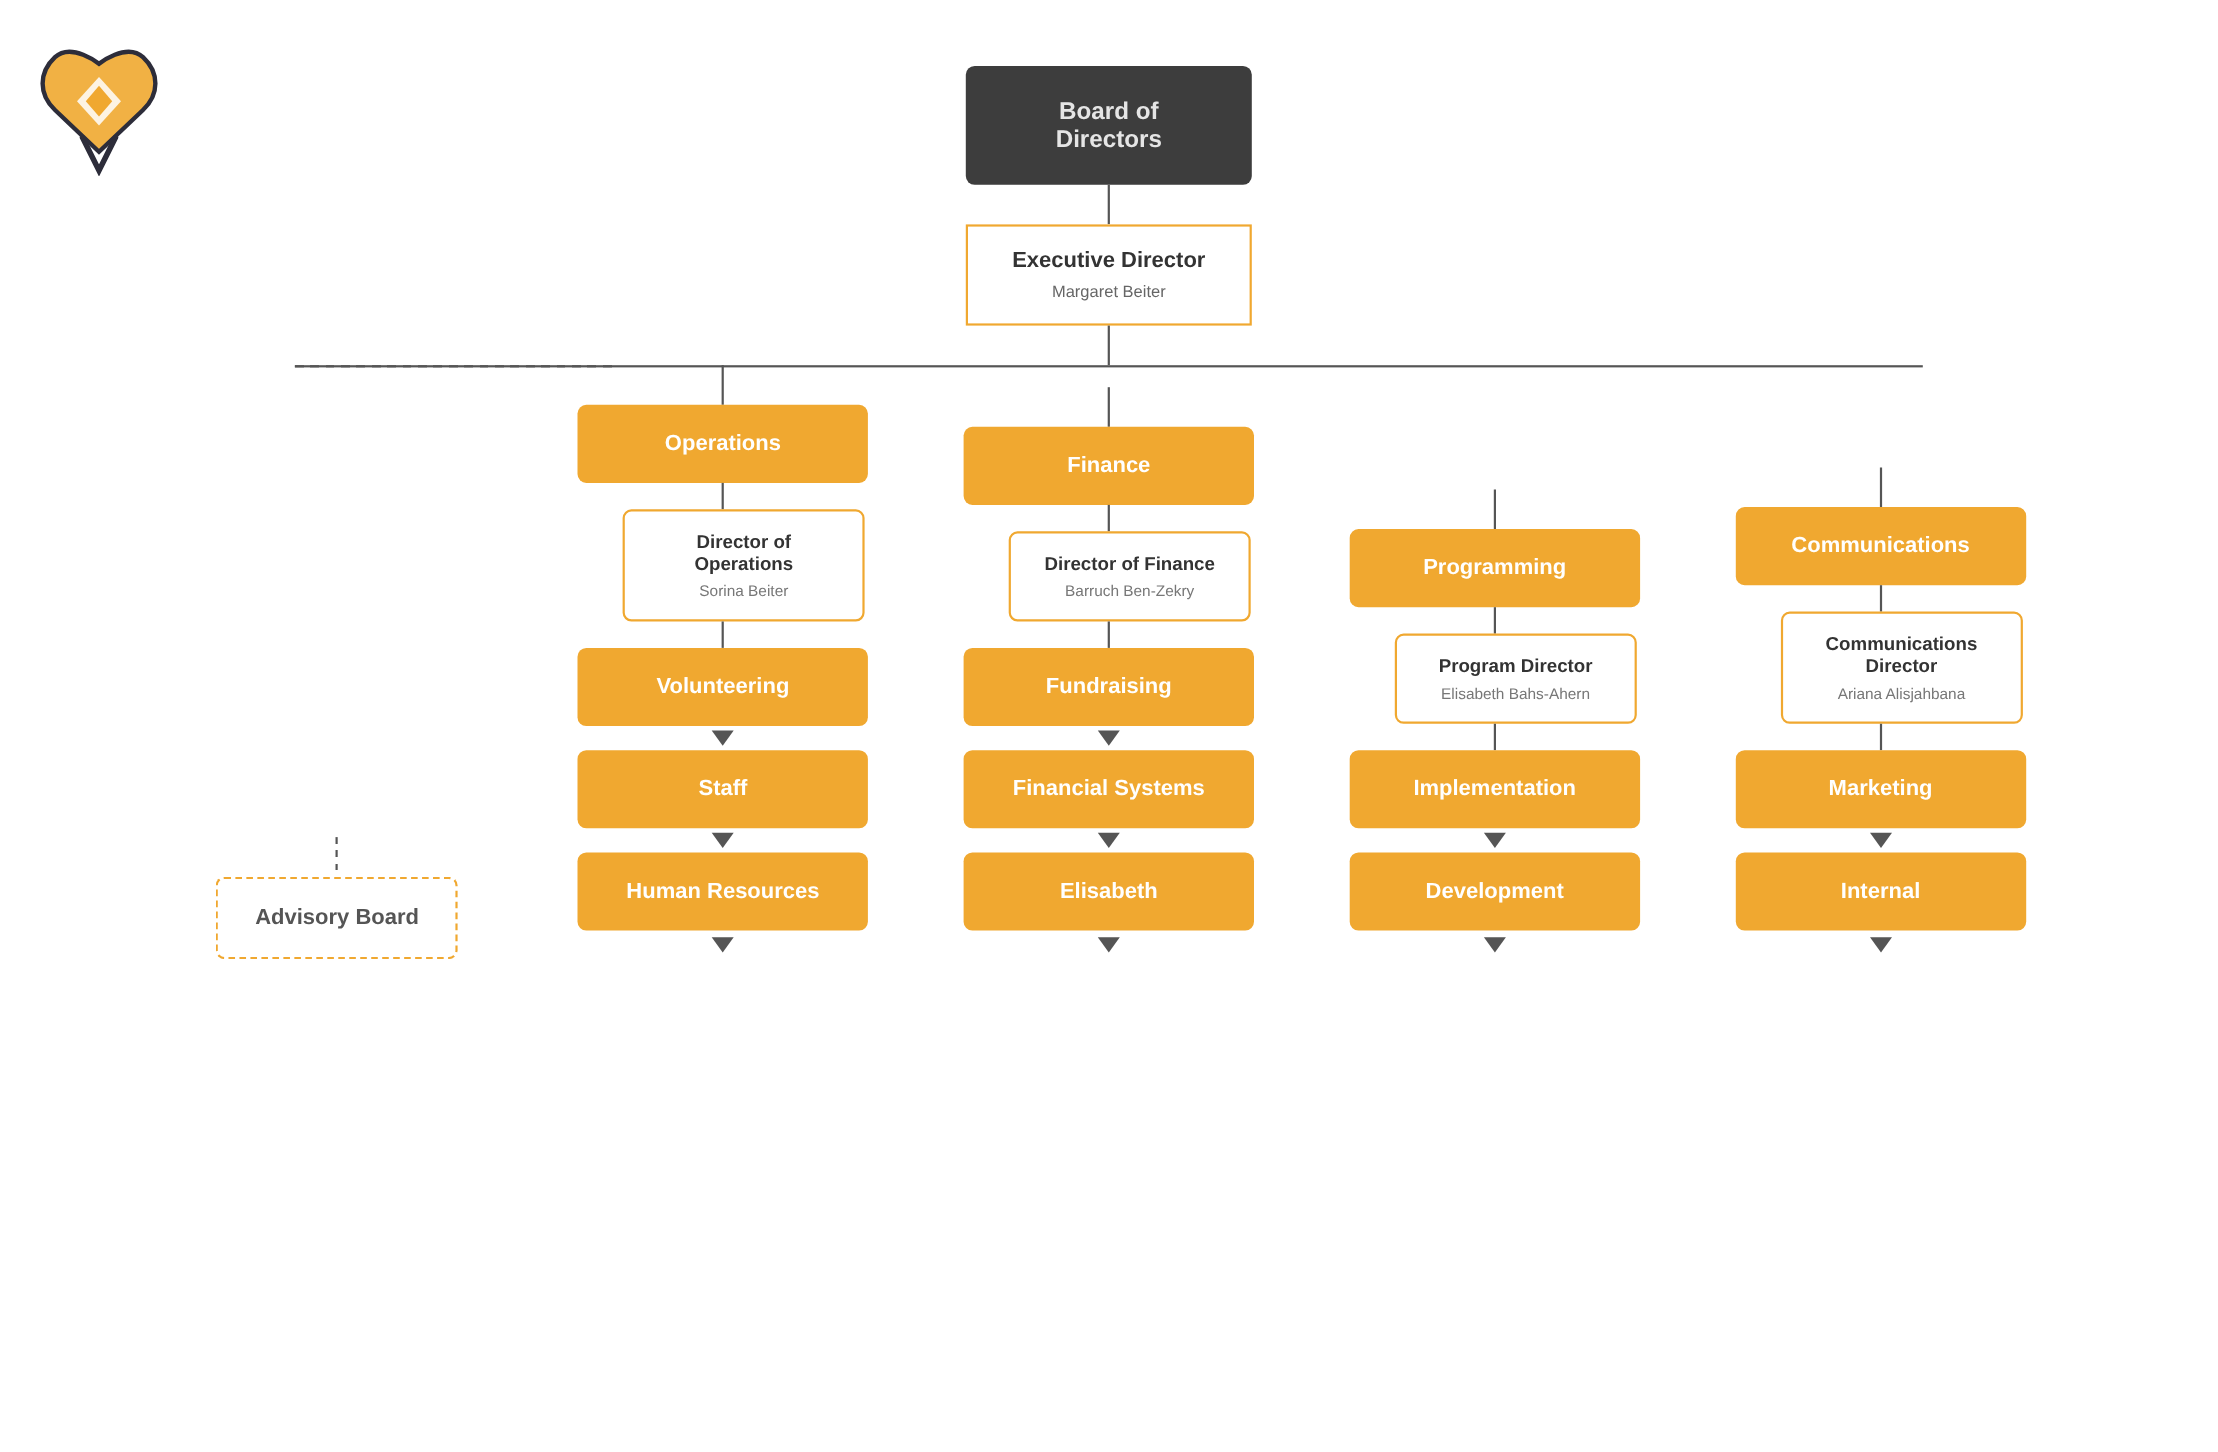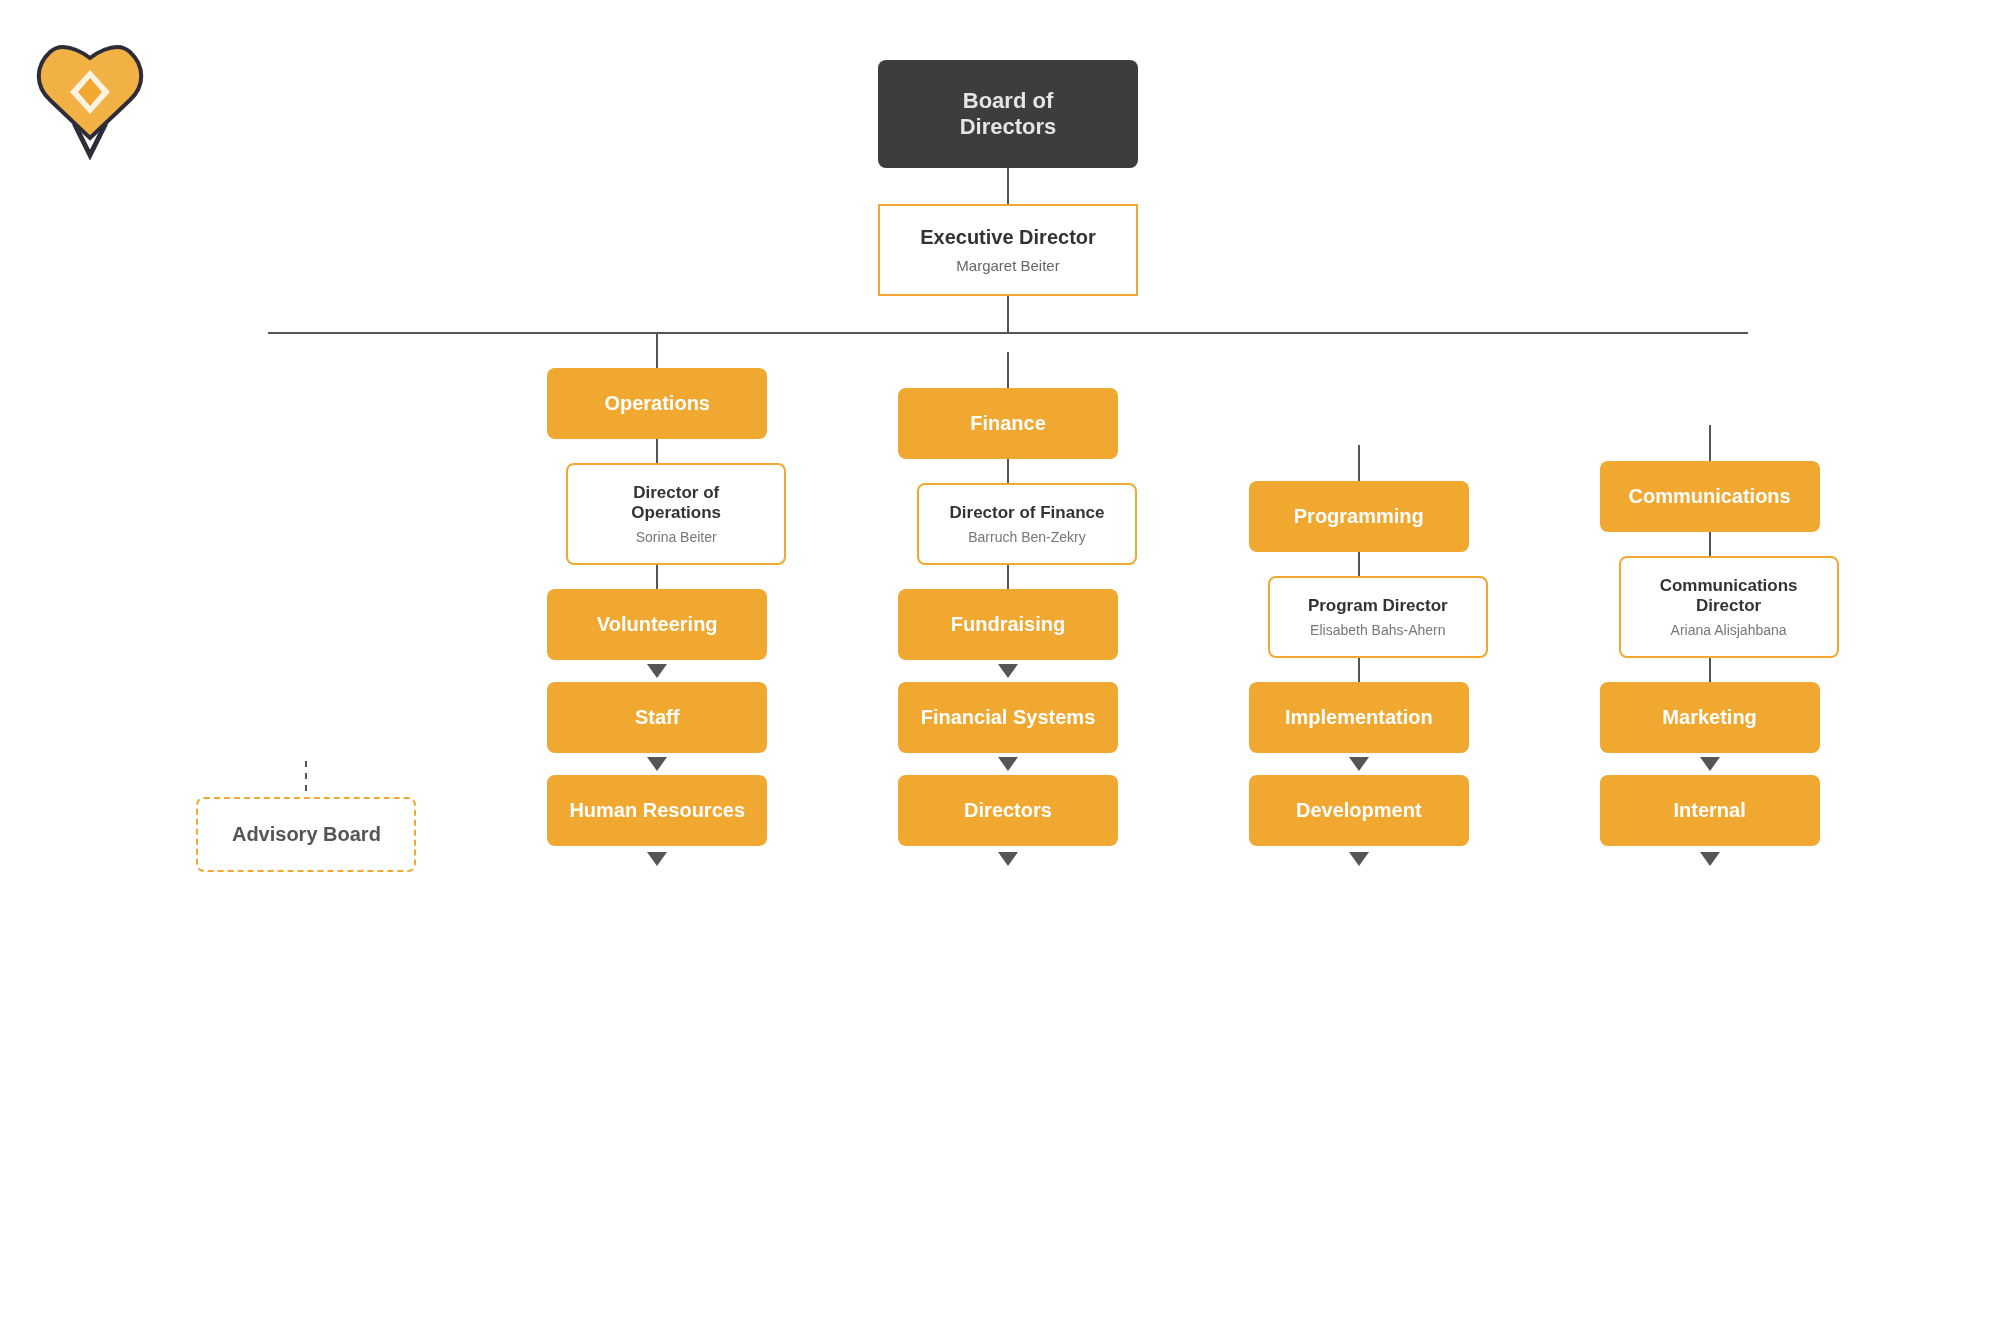--- a/index.html
+++ b/index.html
@@ -53,21 +53,21 @@
     }
 
     .box-orange {
       background: #f0a830;
       color: #fff;
       font-weight: bold;
       font-size: 20px;
       border-radius: 8px;
       padding: 24px 20px;
       text-align: center;
-      width: 220px;
+      width: 264px;
     }
 
     .box-dashed {
       background: #fff;
       border: 2px dashed #f0a830;
       border-radius: 8px;
       padding: 24px 30px;
       text-align: center;
       width: 220px;
       font-weight: bold;
@@ -247,21 +247,21 @@
       </div>
 
       <div class="box-orange">
         <span>Financial Systems</span>
       </div>
       <div style="text-align:center;margin:4px 0;">
         <div class="arrow-down"></div>
       </div>
 
       <div class="box-orange">
-        <span>Directors</span>
+        <span>Elisabeth</span>
       </div>
       <div style="text-align:center;margin:6px 0;">
         <div class="arrow-down"></div>
       </div>
     </div>
 
     <div style="width:60px;"></div>
 
     <div class="col" style="width:330px;">
       <div class="v-stub" style="height:36px;"></div>

